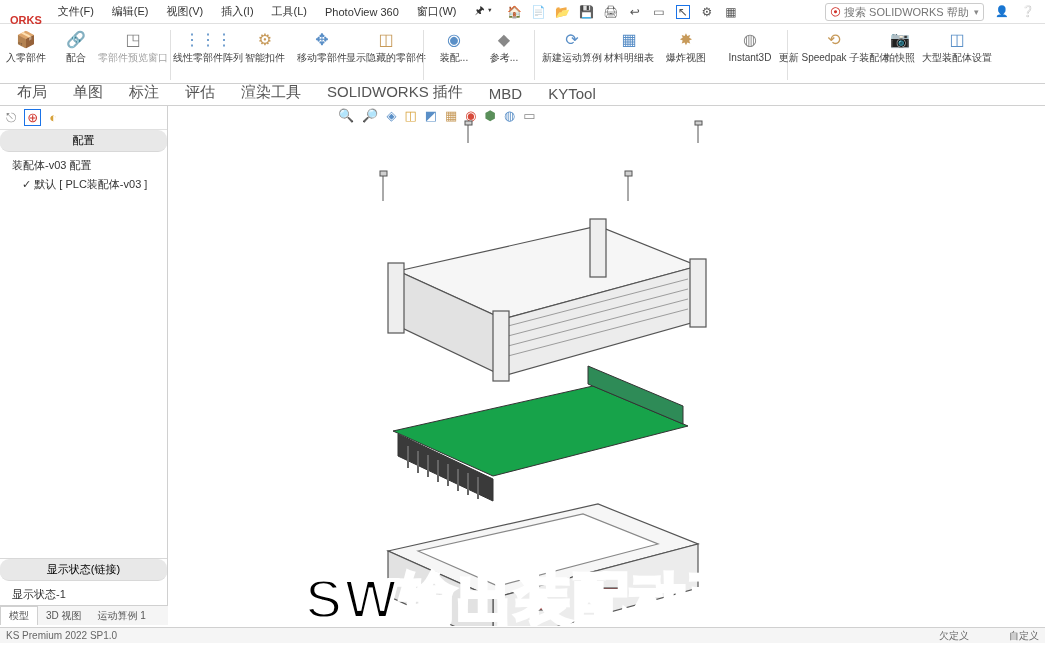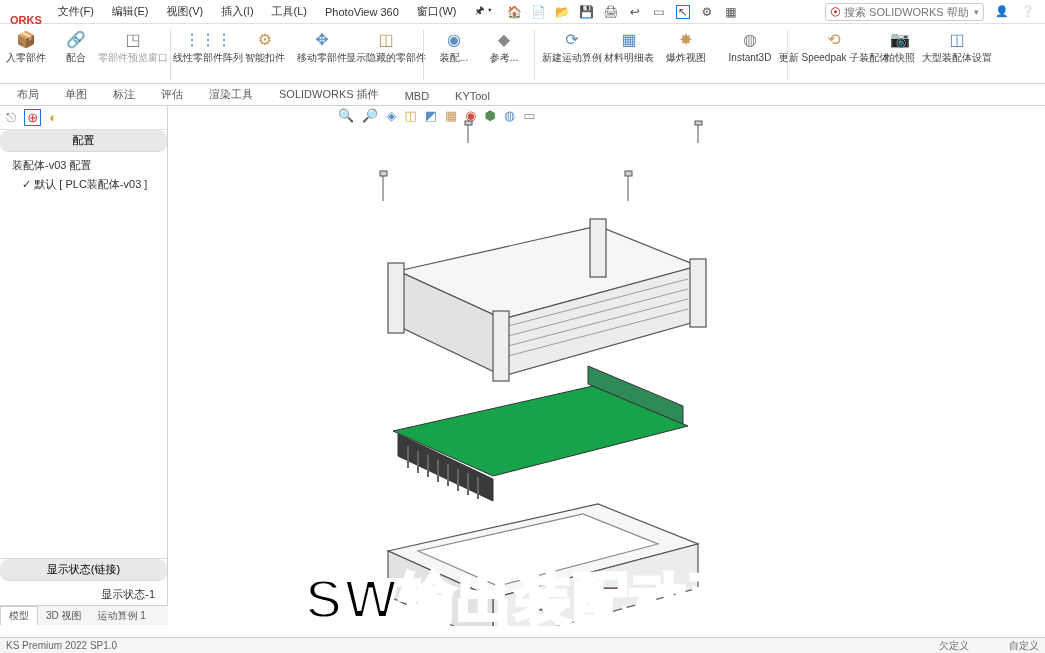--- a/index.html
+++ b/index.html
@@ -15,21 +15,21 @@
     .head-right-icons { display: flex; gap: 12px; margin-left: 10px; margin-right: 6px; color: #888; }
 
     .ribbon { height: 60px; background: #fff; border-bottom: 1px solid #d0d0d0; display: flex; align-items: flex-start; padding: 2px 4px 0; gap: 6px; }
     .rb-btn { display: flex; flex-direction: column; align-items: center; justify-content: flex-start; width: 44px; padding: 2px 0; cursor: pointer; }
     .rb-btn.wide { width: 58px; }
     .rb-btn .rb-icon { width: 22px; height: 22px; display: flex; align-items: center; justify-content: center; font-size: 16px; margin-bottom: 2px; }
     .rb-btn .rb-label { font-size: 10px; color: #444; text-align: center; line-height: 11px; white-space: nowrap; }
     .rb-sep { width: 1px; height: 50px; background: #e0e0e0; margin: 4px 2px 0; }
 
     .tabbar { height: 22px; background: #fff; border-bottom: 1px solid #d0d0d0; display: flex; align-items: flex-end; padding-left: 4px; gap: 0; }
-    .tab { padding: 3px 12px; font-size: 11px; color: #555; cursor: pointer; border: 1px solid transparent; border-bottom: none; }
+    .tab { padding: 3px 12px; font-size: 15px; color: #555; cursor: pointer; border: 1px solid transparent; border-bottom: none; }
 
     .workspace { position: absolute; top: 106px; left: 0; right: 0; bottom: 28px; display: flex; }
     .sidebar { width: 168px; background: #fff; border-right: 1px solid #d0d0d0; display: flex; flex-direction: column; }
     .side-tabs { height: 24px; display: flex; align-items: center; border-bottom: 1px solid #e0e0e0; padding-left: 6px; gap: 8px; }
     .side-tabs .sicon { font-size: 13px; cursor: pointer; }
     .panel-header { background: #e8e8e8; padding: 3px 0; text-align: center; font-size: 11px; font-weight: 500; border-bottom: 1px solid #d8d8d8; border-radius: 9px; }
     .tree { flex: 1; padding: 4px 8px; font-size: 11px; color: #333; overflow: auto; }
     .tree-item { padding: 2px 4px; white-space: nowrap; }
     .tree-sub { padding-left: 14px; }
     .panel-section { border-top: 1px solid #d8d8d8; margin-top: auto; }
@@ -37,21 +37,21 @@
     .view-area { flex: 1; position: relative; background: #fff; }
     .view-toolbar { position: absolute; top: 2px; left: 170px; display: flex; gap: 8px; font-size: 13px; color: #7a7a7a; }
     .view-toolbar span { cursor: pointer; }
 
     .overlay-text { position: absolute; left: 305px; bottom: 15px; font-size: 56px; font-weight: 900; color: #000; -webkit-text-stroke: 4px #fff; text-stroke: 4px #fff; letter-spacing: 2px; pointer-events: none; }
 
     .bottom-tabs { position: absolute; left: 0; bottom: 14px; height: 20px; display: flex; align-items: center; background: #f5f5f5; border-top: 1px solid #d0d0d0; width: 168px; }
     .bottom-tabs .btab { padding: 2px 8px; font-size: 10px; color: #555; cursor: pointer; }
     .bottom-tabs .btab.active { background: #fff; border: 1px solid #d0d0d0; border-bottom: none; }
 
-    .statusbar { position: absolute; left: 0; right: 0; bottom: 0; height: 16px; background: #f5f5f5; border-top: 1px solid #d0d0d0; display: flex; align-items: center; font-size: 10px; color: #666; padding: 0 6px; }
+    .statusbar { position: absolute; left: 0; right: 0; bottom: 10px; height: 16px; background: #f5f5f5; border-top: 1px solid #d0d0d0; display: flex; align-items: center; font-size: 10px; color: #666; padding: 0 6px; }
     .statusbar .sp { margin-left: auto; display: flex; gap: 40px; justify-content: flex-end; }
 
     .model-svg { position: absolute; top: 10px; left: 30px; }
   </style>
 </head>
 <body>
 
 <div class="menubar">
   <span class="app-label">ORKS</span>
   <span class="menu-item">文件(F)</span>
@@ -174,21 +174,21 @@
       <span class="sicon" style="color:#d0342c;border:1px solid #1a73e8;padding:0 2px;">⊕</span>
       <span class="sicon" style="color:#d7a23a;">◐</span>
     </div>
     <div class="panel-header">配置</div>
     <div class="tree">
       <div class="tree-item">装配体-v03 配置</div>
       <div class="tree-item tree-sub">✓ <span>默认 [ PLC装配体-v03 ]</span></div>
     </div>
     <div class="panel-section">
       <div class="panel-header">显示状态(链接)</div>
-      <div class="tree" style="flex:none;height:24px;text-align:right;">
+      <div class="tree" style="flex:none;height:24px;">
         <div class="tree-item">显示状态-1</div>
       </div>
     </div>
     <div class="bottom-tabs" style="position:relative;bottom:0;border-top:1px solid #d0d0d0;">
       <div class="btab active">模型</div>
       <div class="btab">3D 视图</div>
       <div class="btab">运动算例 1</div>
     </div>
   </div>
 

